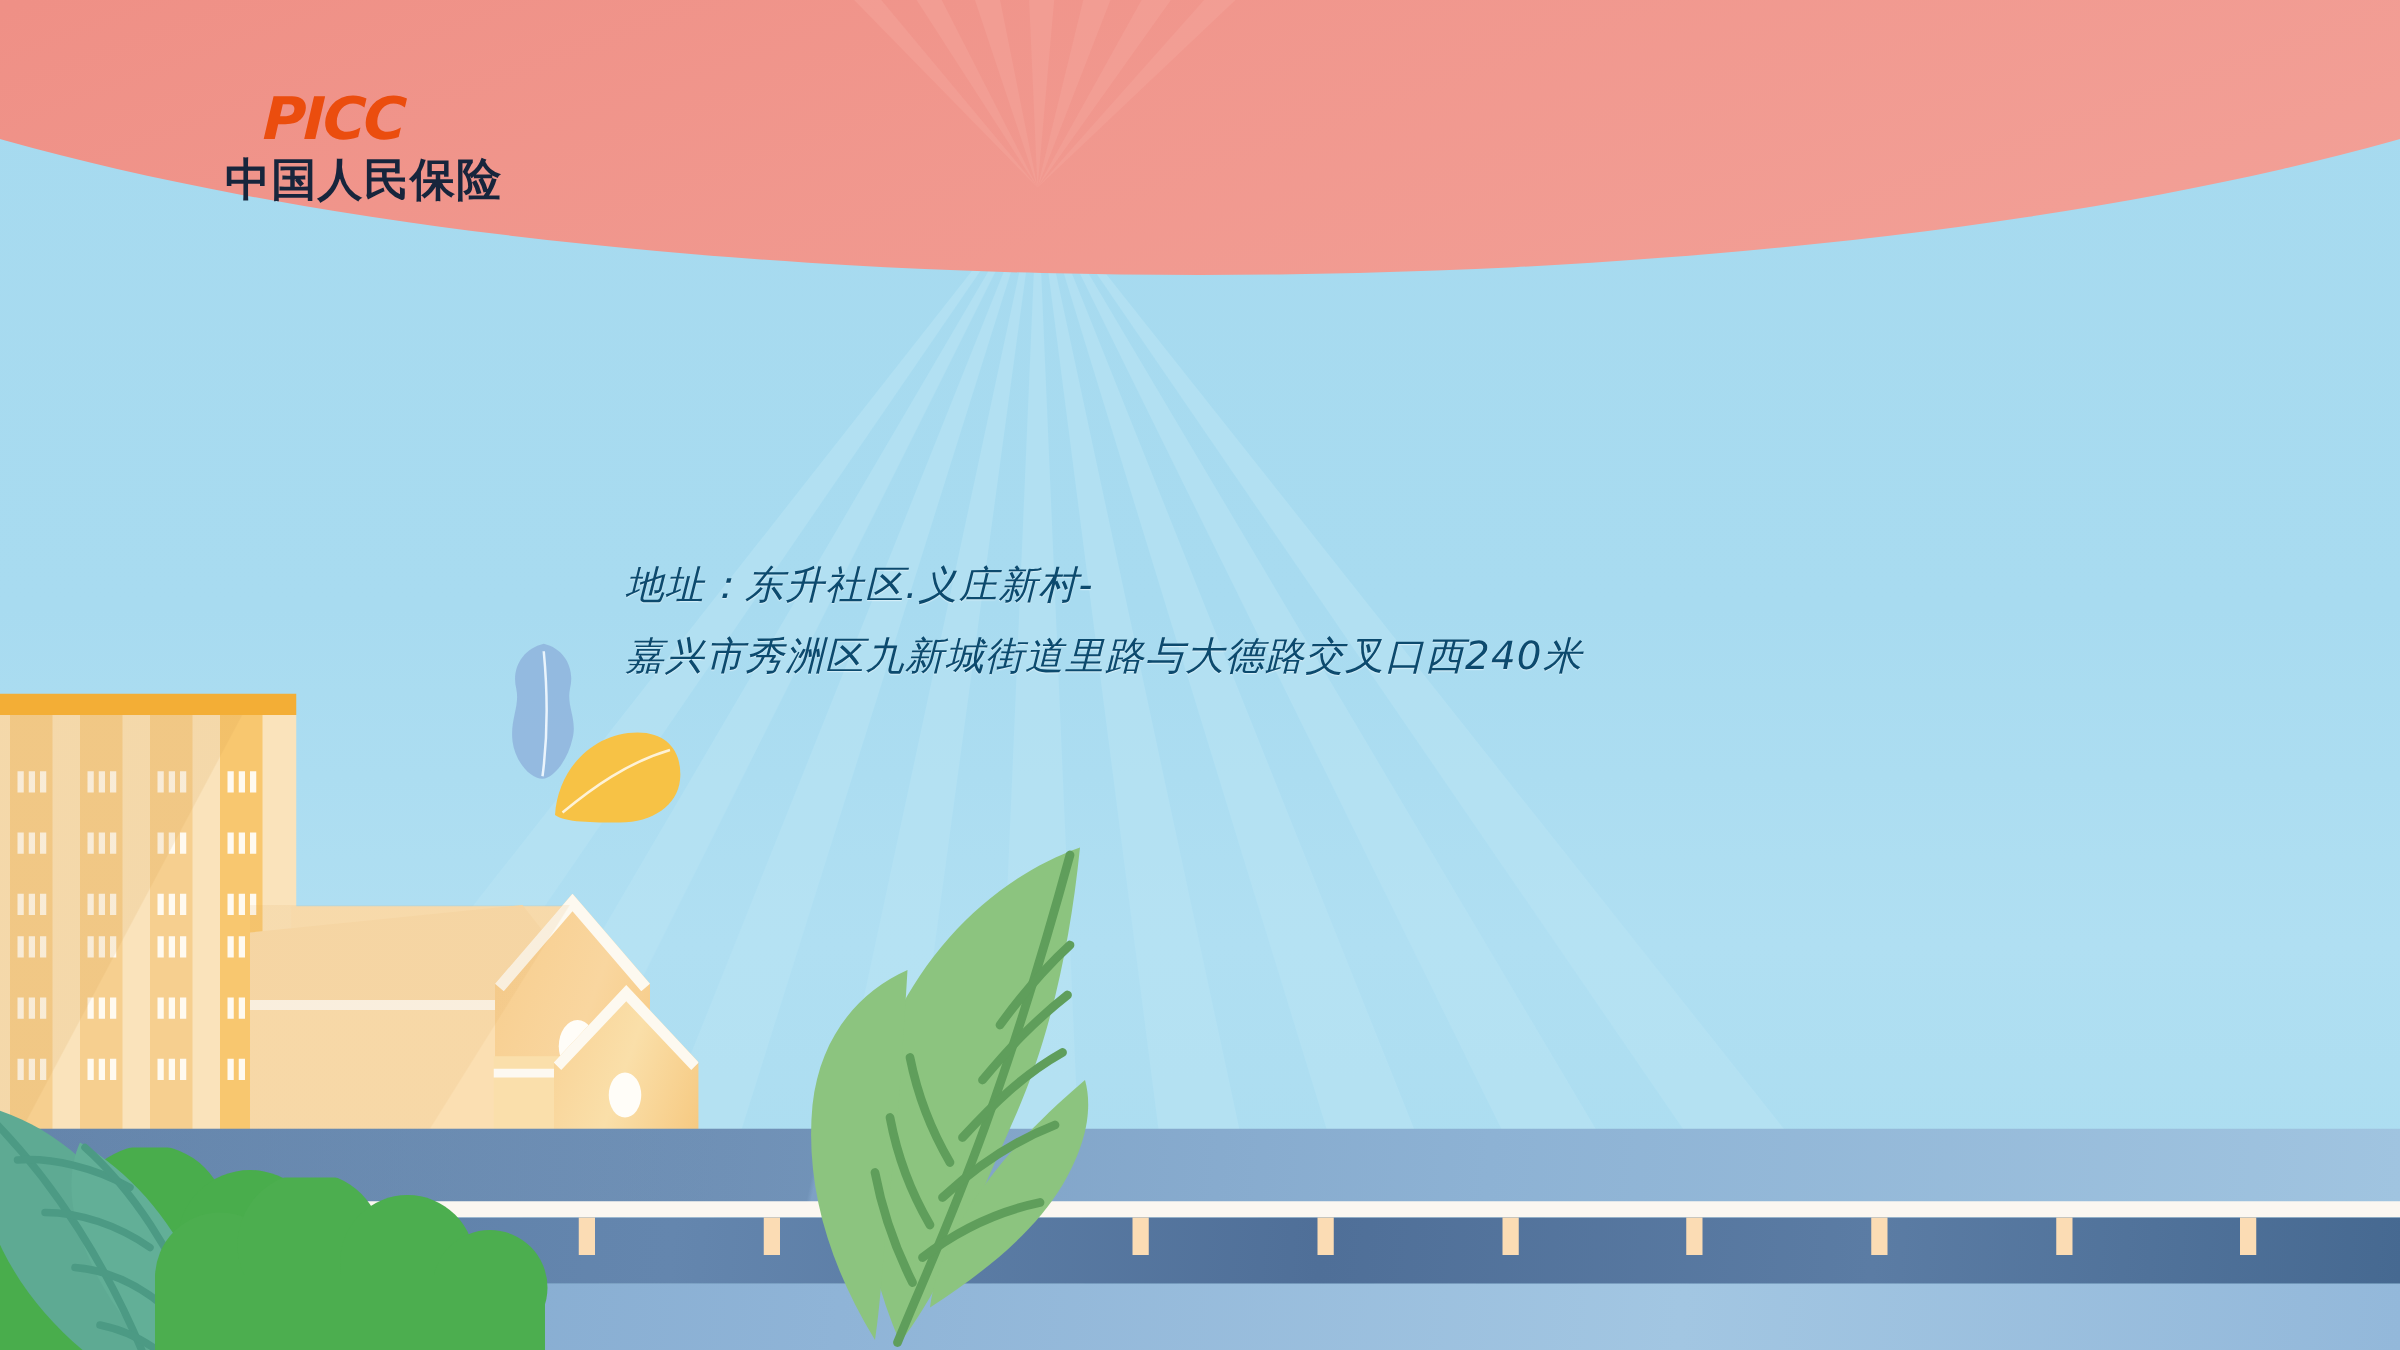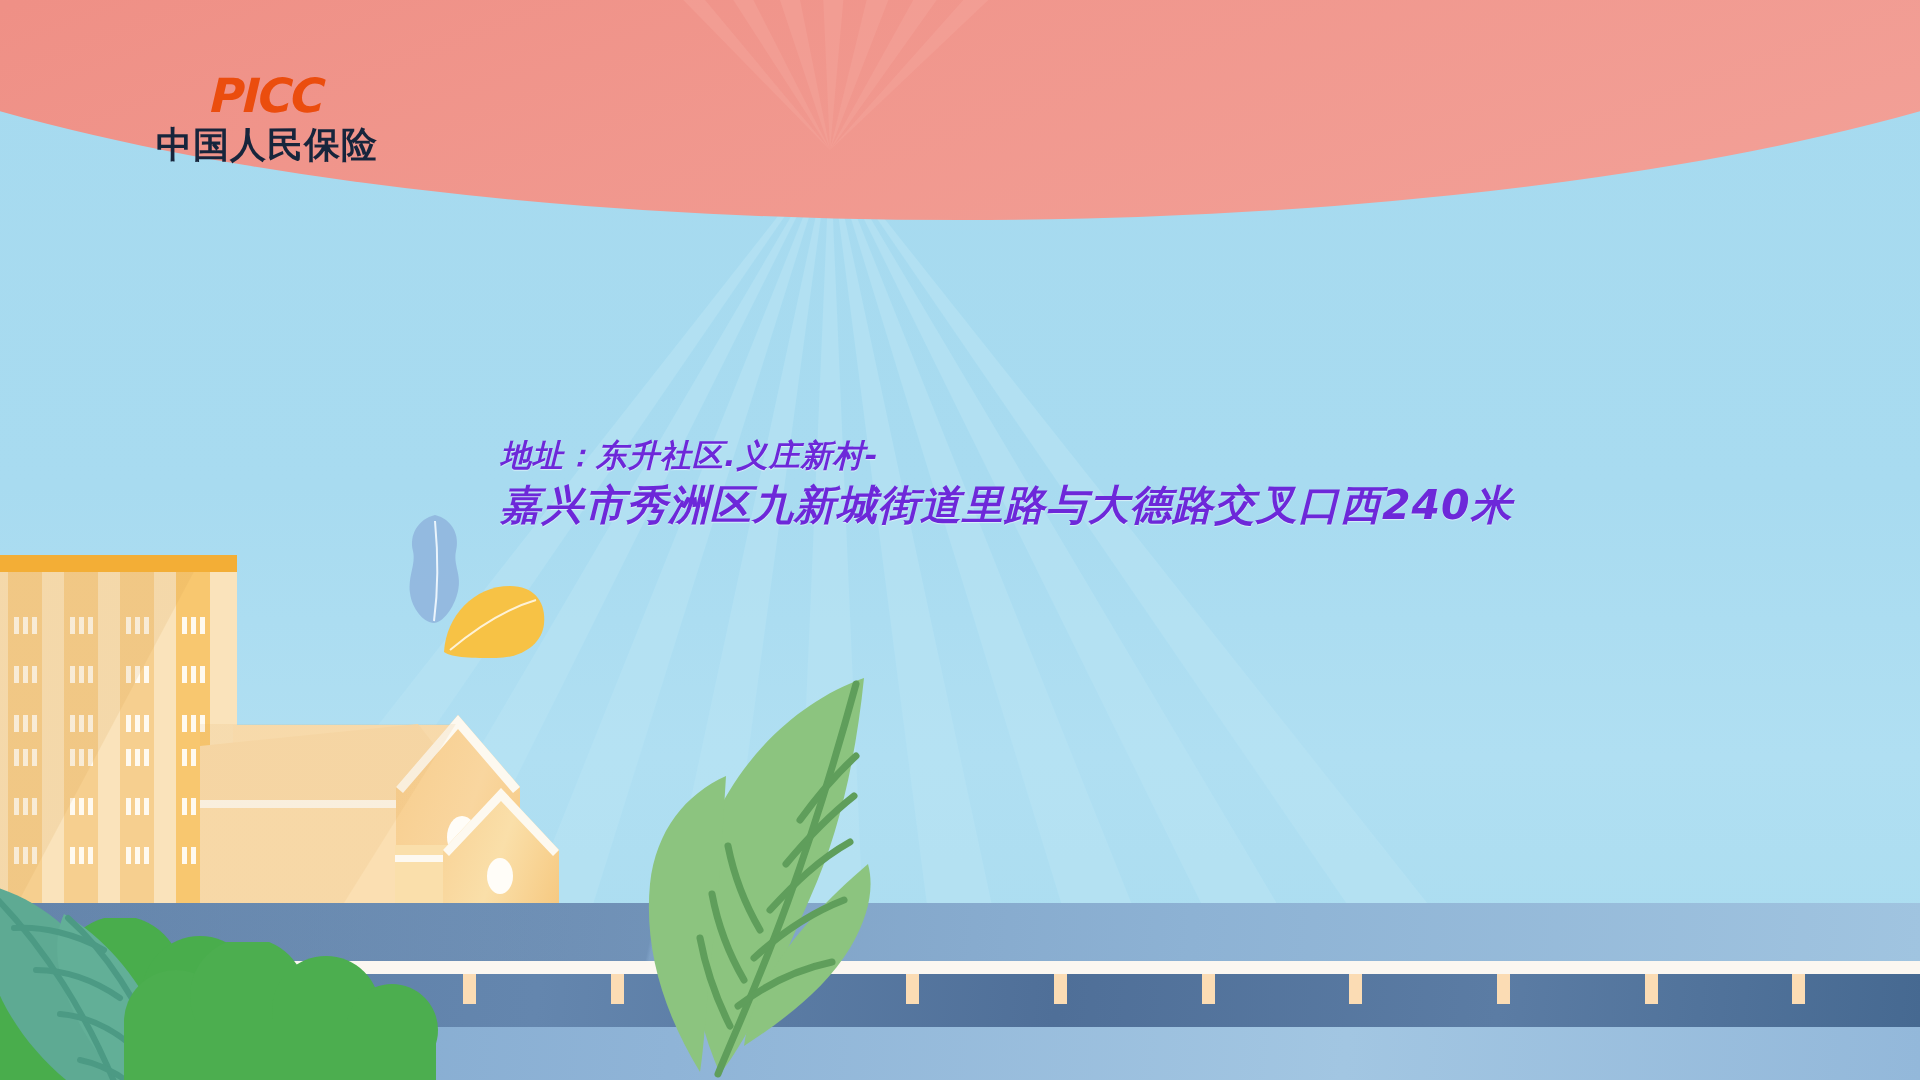--- a/index.html
+++ b/index.html
@@ -75,20 +75,21 @@
   }
   .logo-cn {
     margin-top: 7px;
     font-family: "DejaVu Sans", sans-serif;
     font-weight: 700;
     font-size: 36px;
     letter-spacing: 1px;
     color: #17253c;
     line-height: 1.05;
     white-space: nowrap;
+    text-align: right;
   }
 
   
   .date-line {
     position: absolute;
     left: 1040px;
     top: 40px;
     z-index: 30;
     color: #ffffff;
     font-size: 41px;
@@ -126,31 +127,31 @@
     filter: drop-shadow(0 0 7px rgba(255,255,255,0.95))
             drop-shadow(0 0 16px rgba(255,255,255,0.75))
             drop-shadow(3px 5px 1px rgba(196,80,112,0.20));
     padding: 0 14px 10px 14px;
   }
 
   
   .address {
     position: absolute;
     left: 500px;
-    top: 440px;
+    top: 453px;
     z-index: 30;
     font-family: "DejaVu Sans", sans-serif;
-    font-weight: 700;
+    font-weight: 400;
     font-style: italic;
-    color: #6d28d9;
+    color: #0c4a6e;
     letter-spacing: 1px;
     text-shadow: 0 1px 1px rgba(255,255,255,0.55);
   }
   .address .l1 { font-size: 31px; line-height: 1.0; white-space: nowrap; }
-  .address .l2 { font-size: 41px; line-height: 1.0; margin-top: 14px; white-space: nowrap; }
+  .address .l2 { font-size: 31px; line-height: 1.0; margin-top: 26px; white-space: nowrap; }
 
   
   .ground-upper {
     position: absolute;
     left: 0; top: 903px;
     width: 1920px; height: 63px;
     background: linear-gradient(95deg, #6e8fb5 0%, #7c9ec3 30%, #8db2d4 62%, #a0c4e0 100%);
   }
   .ground-sheen {
     position: absolute;

